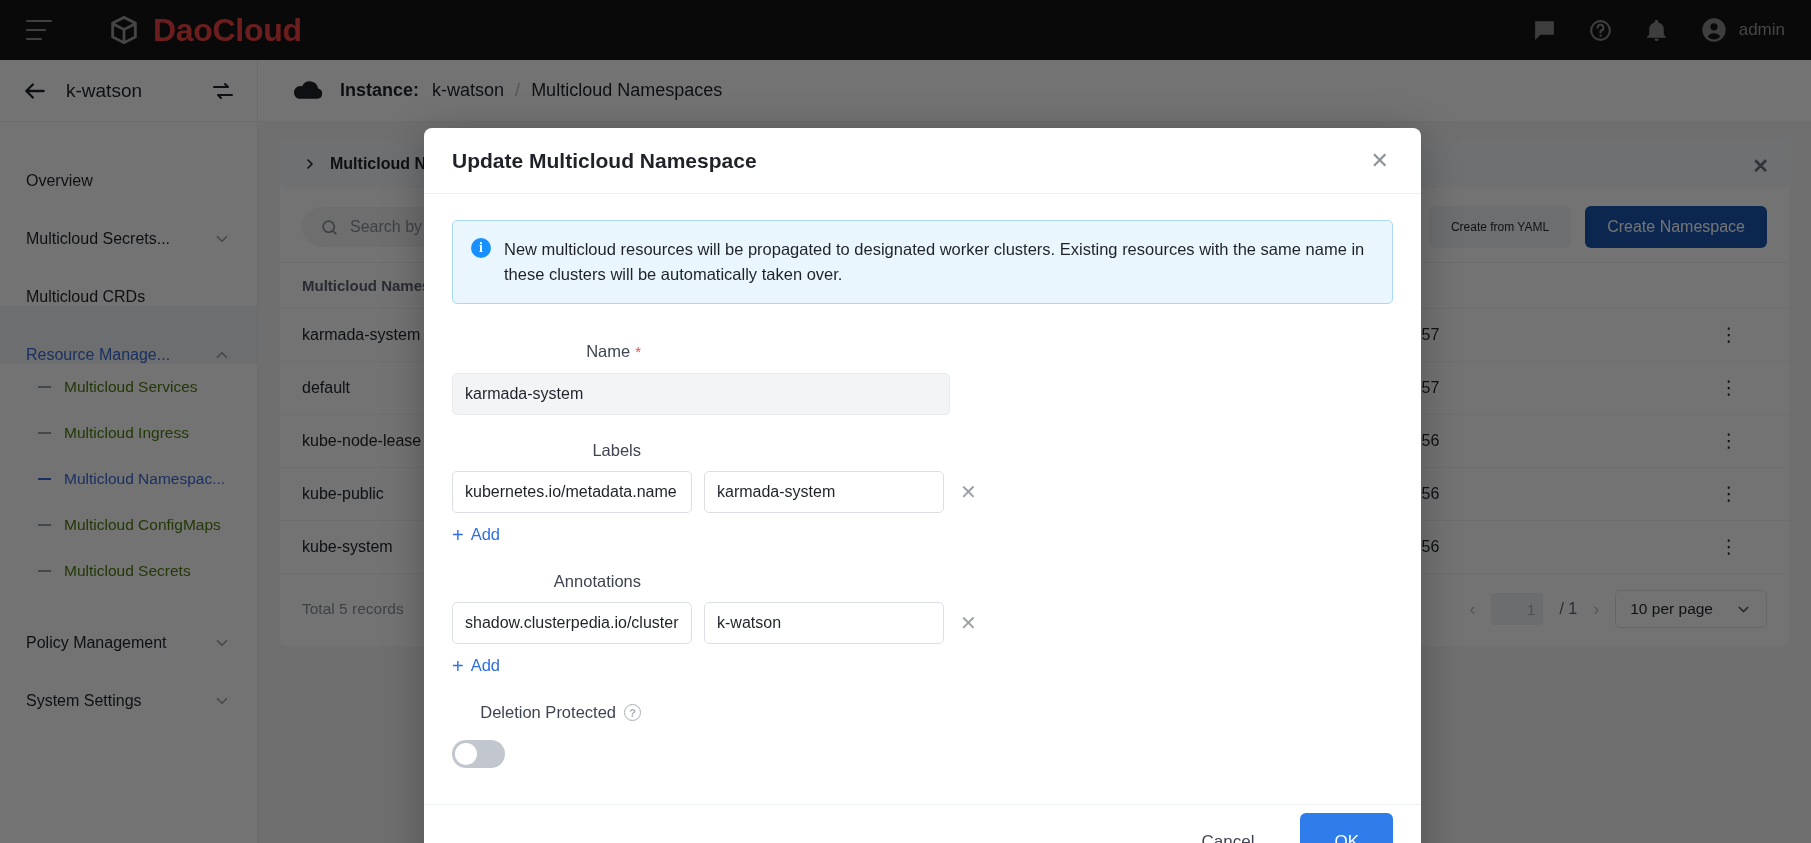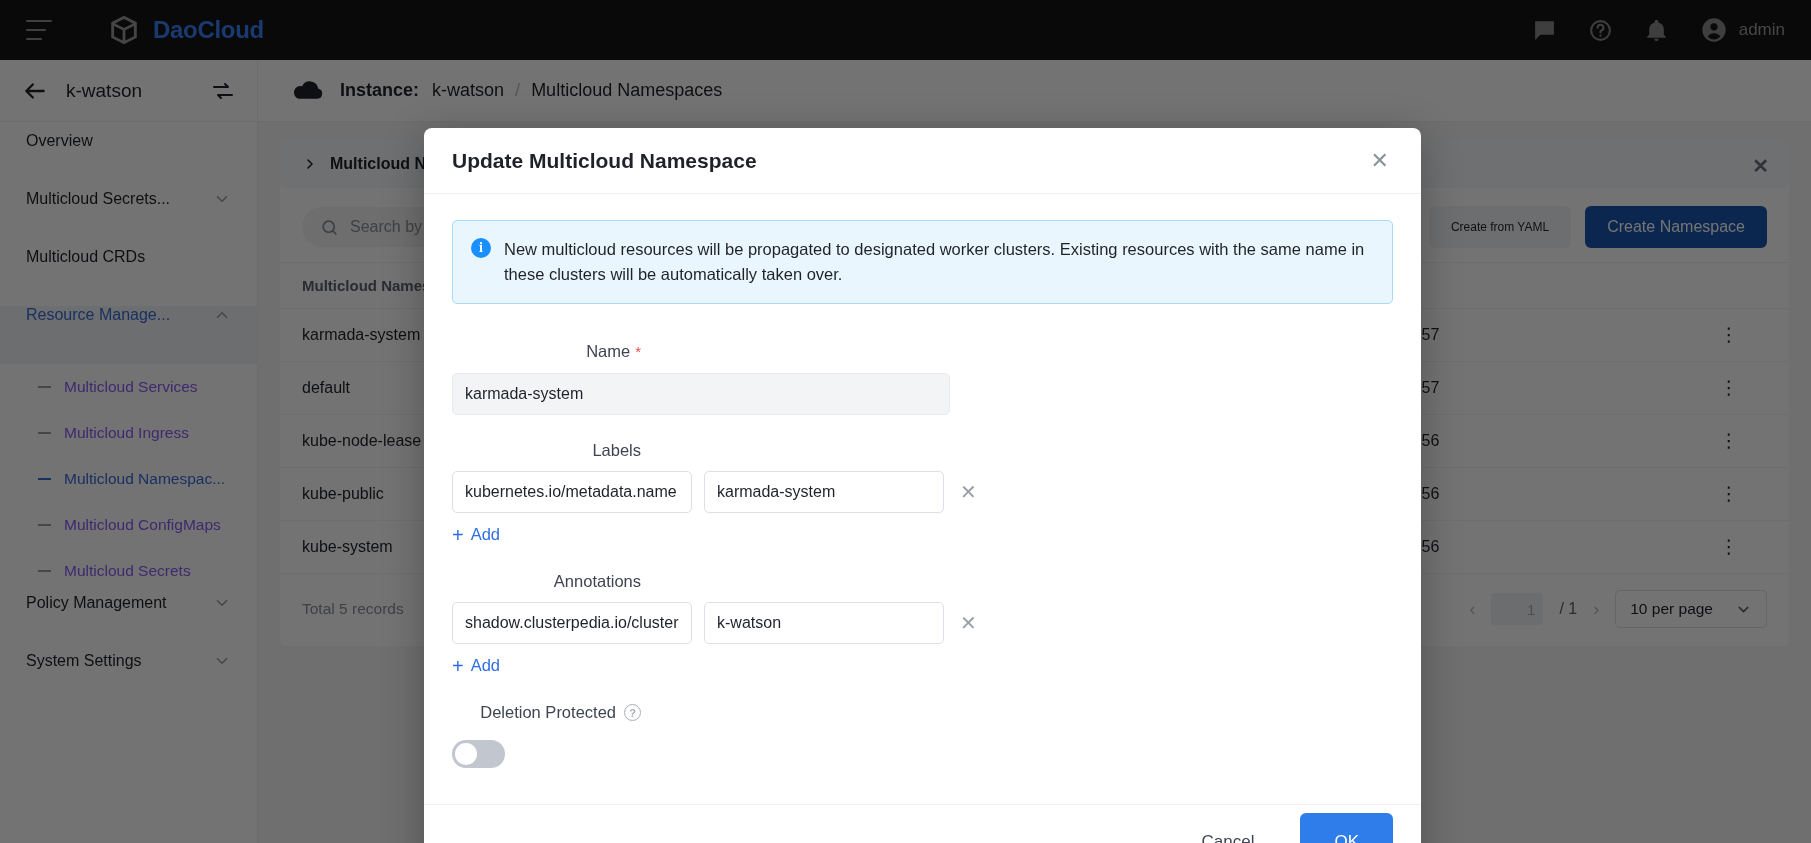--- a/index.html
+++ b/index.html
@@ -19,21 +19,21 @@
     background: #141414; display: flex; align-items: center;
     padding: 0 26px; z-index: 2;
   }
   .hamburger { width: 26px; height: 20px; display: flex; flex-direction: column;
                justify-content: space-between; cursor: pointer; }
   .hamburger span { display: block; height: 2px; background: #8c8c8c; border-radius: 1px; }
   .hamburger span:nth-child(2) { width: 78%; }
   .hamburger span:nth-child(3) { width: 60%; }
 
   .brand { display: flex; align-items: center; gap: 12px; margin-left: 55px; }
-  .brand-name { color: #3b82f6; font-size: 24px; font-weight: 700; letter-spacing: -0.3px; }
+  .brand-name { color: #ef4444; font-size: 32px; font-weight: 700; letter-spacing: -0.3px; }
 
   .topbar-right { margin-left: auto; display: flex; align-items: center; gap: 30px; }
   .ticon { width: 26px; height: 26px; color: #8a8a8a; display: flex;
            align-items: center; justify-content: center; cursor: pointer; }
   .user-chip { display: flex; align-items: center; gap: 11px; cursor: pointer; }
   .user-name { color: #9c9c9c; font-size: 17px; }
 
   
   .sidebar {
     position: absolute; top: 60px; left: 0; width: 258px; bottom: 0;
@@ -42,28 +42,28 @@
   .sb-head {
     height: 62px; display: flex; align-items: center; padding: 0 22px;
     gap: 18px; border-bottom: 1px solid #eef1f4;
   }
   .sb-back { color: #1f2329; cursor: pointer; display:flex; }
   .sb-title { font-size: 19px; color: #1f2329; font-weight: 400; }
   .sb-sync { margin-left: auto; color: #1f2329; cursor: pointer; display:flex; }
 
   .nav { padding-top: 10px; }
   .nav-item {
-    height: 58px; display: flex; align-items: flex-start; padding: 0 26px;
+    height: 58px; display: flex; align-items: flex-end; padding: 0 26px;
     font-size: 16px; color: #1f2329; cursor: pointer; position: relative;
   }
   .nav-item .caret { margin-left: auto; color: #9aa0a6; display: flex; }
   .nav-item.active-group { background: #f2f4f7; color: #3b6bd4; }
   .nav-sub {
     height: 46px; display: flex; align-items: center; gap: 13px;
-    padding: 0 26px 0 38px; font-size: 15.5px; color: #8b5cf6; cursor: pointer;
+    padding: 0 26px 0 38px; font-size: 15.5px; color: #4d7c0f; cursor: pointer;
   }
   .nav-sub .dash { width: 13px; height: 2px; background: #9aa0a6; flex: none; }
   .nav-sub.sel { color: #3b6bd4; }
   .nav-sub.sel .dash { background: #3b6bd4; }
 
   
   .main { position: absolute; top: 60px; left: 258px; right: 0; bottom: 0;
           background: #f5f6f8; }
   .crumb-bar { height: 62px; display: flex; align-items: center; gap: 14px;
                padding: 1px 34px; background: #fff; border-bottom: 1px solid #eef1f4; }

